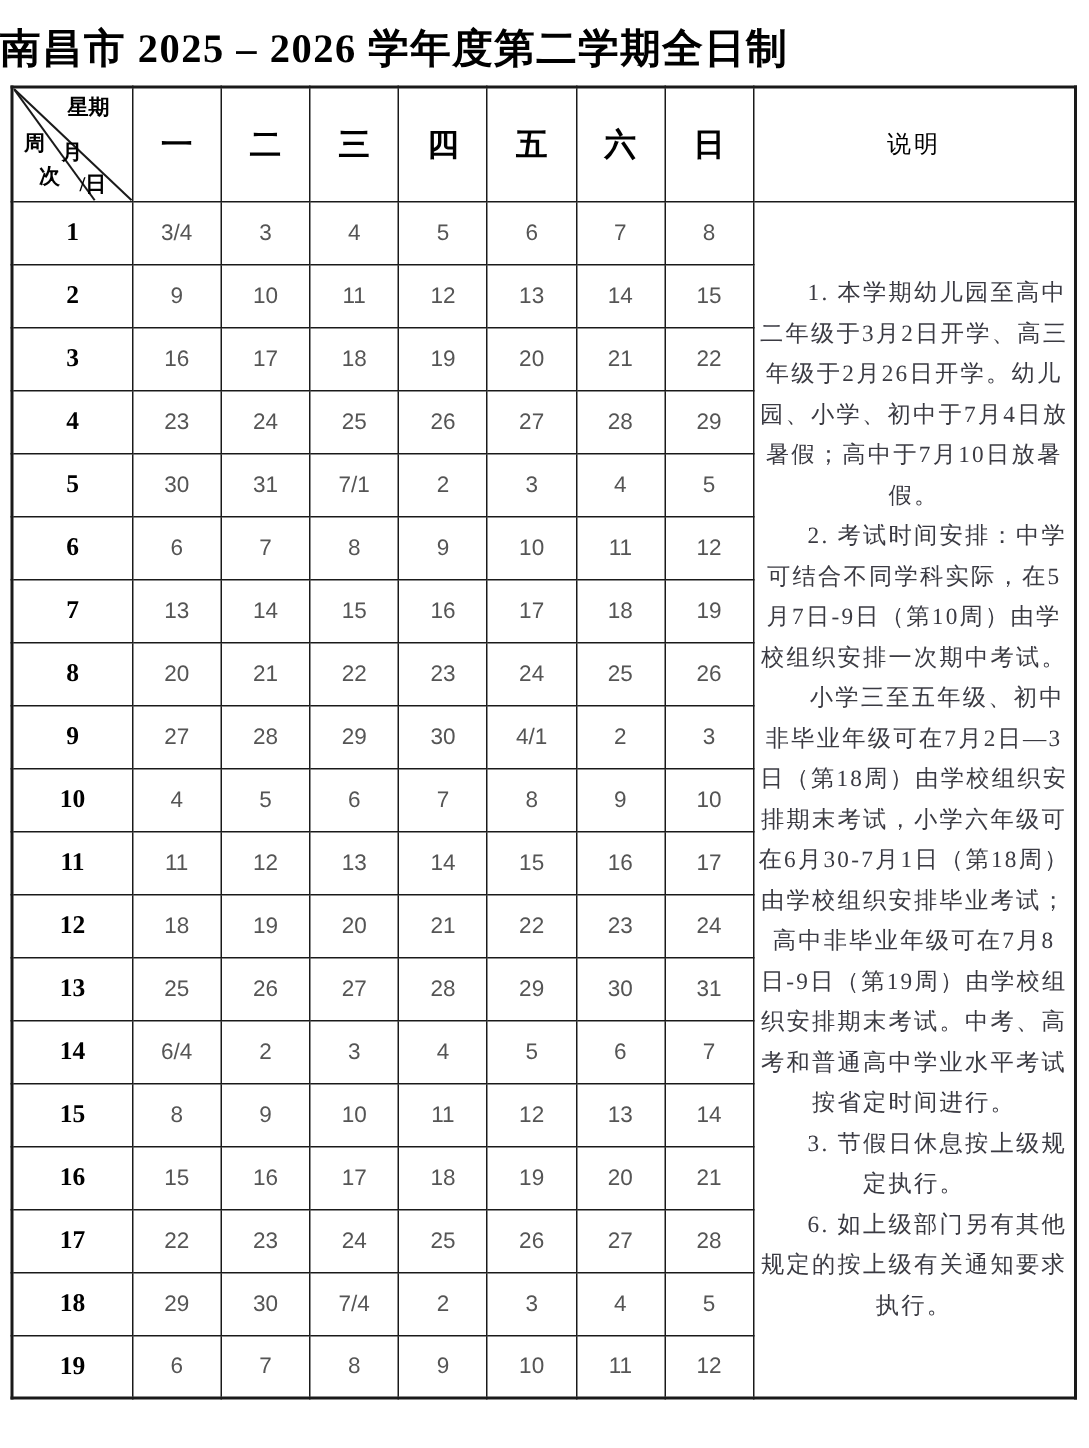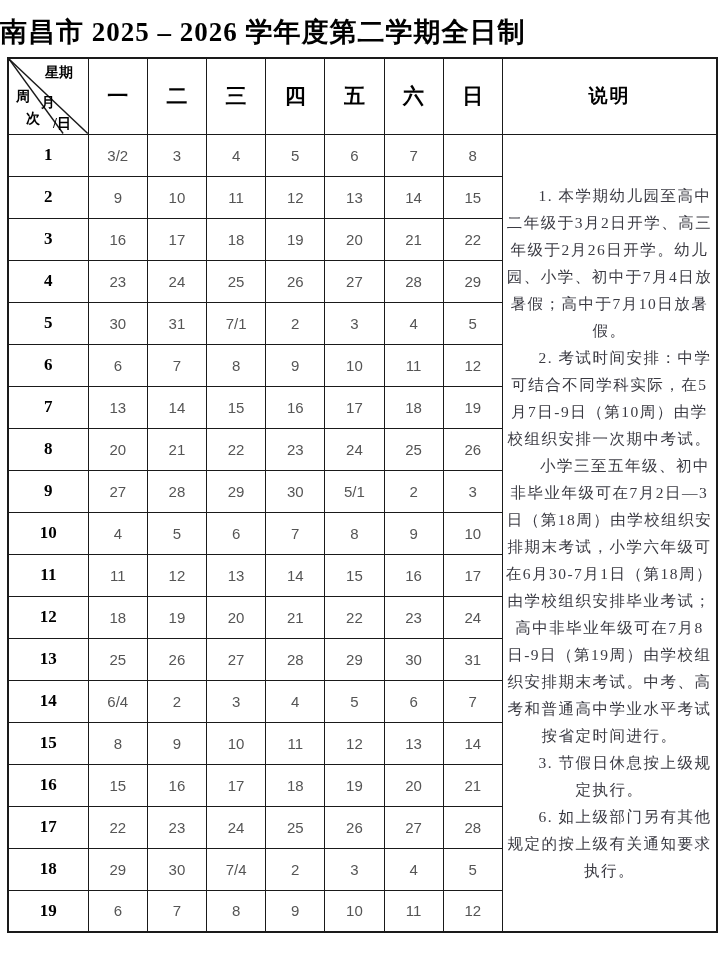--- a/index.html
+++ b/index.html
@@ -66,22 +66,22 @@
   .lbl-week2   { left: 17px; top: 53px; }
   .lbl-month   { left: 32px; top: 37px; }
   .lbl-day     { left: 44px; top: 58px; }
 
   th.day-header {
     font-size: 21px;
     font-weight: bold;
     font-family: "Liberation Serif", "DejaVu Serif", serif;
   }
   th.notes-header {
-    font-size: 19px;
-    font-weight: bold;
+    font-size: 16px;
+    font-weight: normal;
     letter-spacing: 2px;
     margin-top: 20px;
   }
   td.week-cell {
     font-size: 17px;
     font-weight: bold;
     color: #000;
     font-family: "Liberation Serif", "DejaVu Serif", serif;
   }
   td.day-cell {
@@ -142,21 +142,21 @@
         <th class="day-header">四</th>
         <th class="day-header">五</th>
         <th class="day-header">六</th>
         <th class="day-header">日</th>
         <th class="notes-header" id="notes-header">说明</th>
     </tr>
   </thead>
   <tbody id="calendar-body">
       <tr class="data-row">
         <td class="week-cell">1</td>
-        <td class="day-cell">3/2</td>
+        <td class="day-cell">3/4</td>
         <td class="day-cell">3</td>
         <td class="day-cell">4</td>
         <td class="day-cell">5</td>
         <td class="day-cell">6</td>
         <td class="day-cell">7</td>
         <td class="day-cell">8</td>
         <td class="notes-cell" rowspan="19">
           <p>1. 本学期幼儿园至高中二年级于3月2日开学、高三年级于2月26日开学。幼儿园、小学、初中于7月4日放暑假；高中于7月10日放暑假。</p>
           <p>2. 考试时间安排：中学可结合不同学科实际，在5月7日-9日（第10周）由学校组织安排一次期中考试。</p>
           <p>小学三至五年级、初中非毕业年级可在7月2日—3日（第18周）由学校组织安排期末考试，小学六年级可在6月30-7月1日（第18周）由学校组织安排毕业考试；高中非毕业年级可在7月8日-9日（第19周）由学校组织安排期末考试。中考、高考和普通高中学业水平考试按省定时间进行。</p>
@@ -233,21 +233,21 @@
         <td class="day-cell">24</td>
         <td class="day-cell">25</td>
         <td class="day-cell">26</td>
       </tr>
       <tr class="data-row">
         <td class="week-cell">9</td>
         <td class="day-cell">27</td>
         <td class="day-cell">28</td>
         <td class="day-cell">29</td>
         <td class="day-cell">30</td>
-        <td class="day-cell">5/1</td>
+        <td class="day-cell">4/1</td>
         <td class="day-cell">2</td>
         <td class="day-cell">3</td>
       </tr>
       <tr class="data-row">
         <td class="week-cell">10</td>
         <td class="day-cell">4</td>
         <td class="day-cell">5</td>
         <td class="day-cell">6</td>
         <td class="day-cell">7</td>
         <td class="day-cell">8</td>

